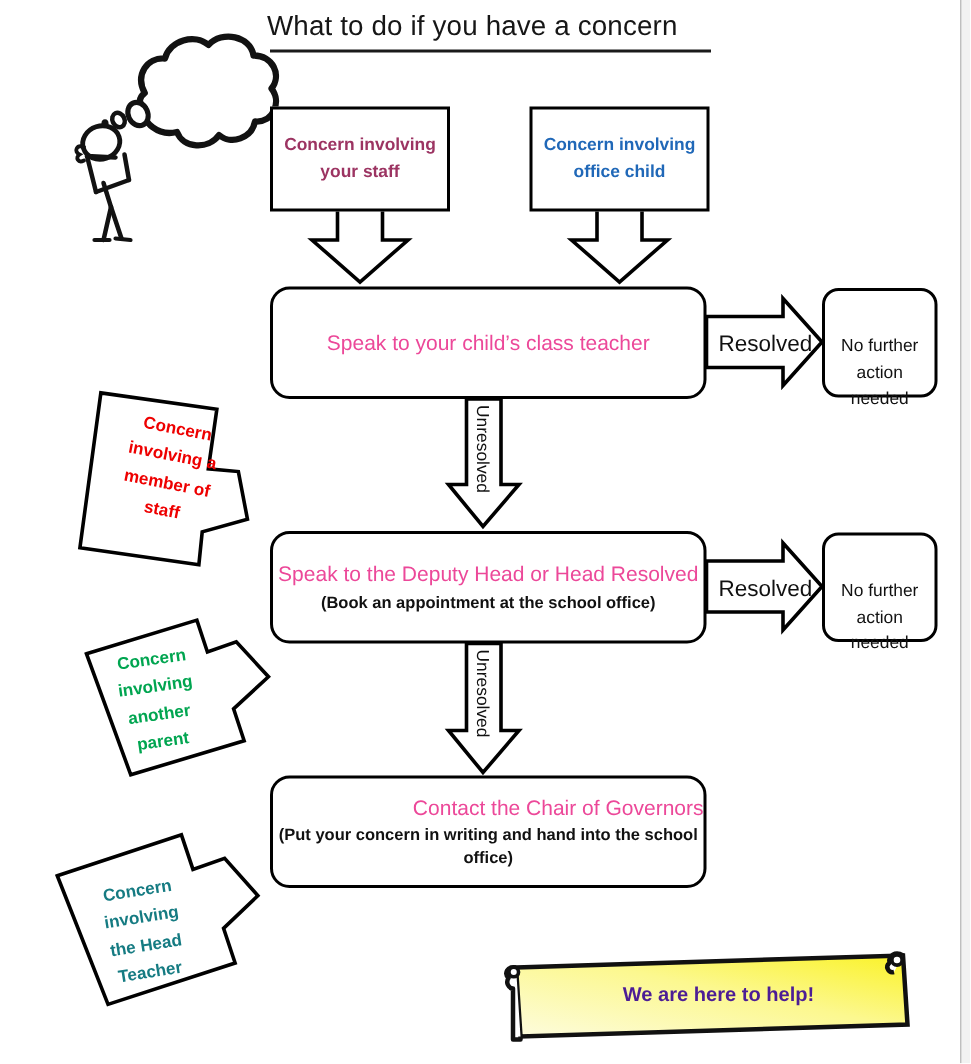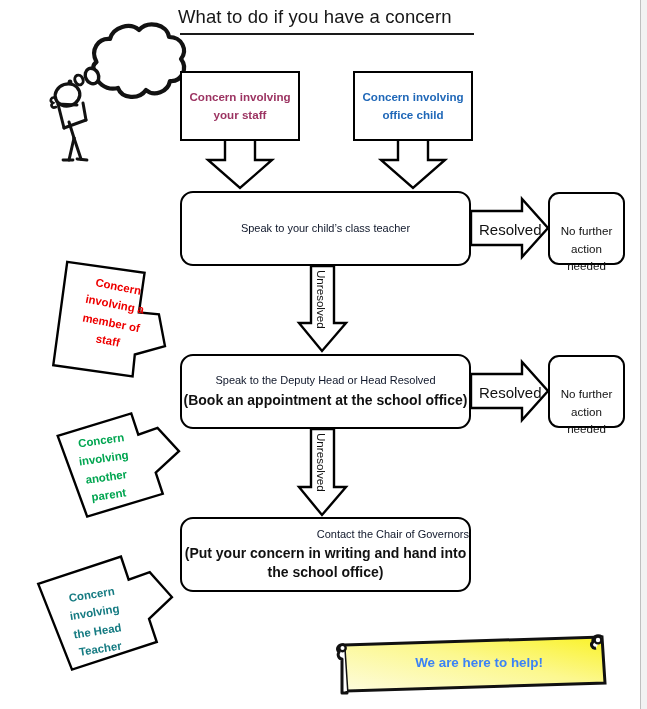--- a/index.html
+++ b/index.html
@@ -73,26 +73,26 @@
     display: flex;
     flex-direction: column;
     align-items: center;
     justify-content: center;
     text-align: center;
   }
   .box.rounded { border-radius: 13px; }
   .box.rounded-sm { border-radius: 11px; }
 
   .line-main {
+    font-size: 14px;
+    color: #ec4899;
+    line-height: 1.33;
+  }
+  .line-sub {
     font-size: 11px;
-    color: #0f172a;
-    line-height: 1.33;
-  }
-  .line-sub {
-    font-size: 14px;
     color: #111111;
     line-height: 1.35;
     margin-top: 3px;
     font-weight: 600;
   }
   .top-box-text {
     font-size: 11.6px;
     font-weight: 700;
     line-height: 1.55;
   }
@@ -153,21 +153,21 @@
     height: 64px;
   }
   .banner-text {
     position: absolute;
     left: 348px;
     top: 655px;
     width: 262px;
     text-align: center;
     font-size: 13.4px;
     font-weight: 700;
-    color: #3b82f6;
+    color: #4c1d95;
   }
 </style>
 </head>
 <body>
 
 <div id="page">
 
   <div id="page-edge-right-2"></div>
   <div id="page-edge-right"></div>
 

